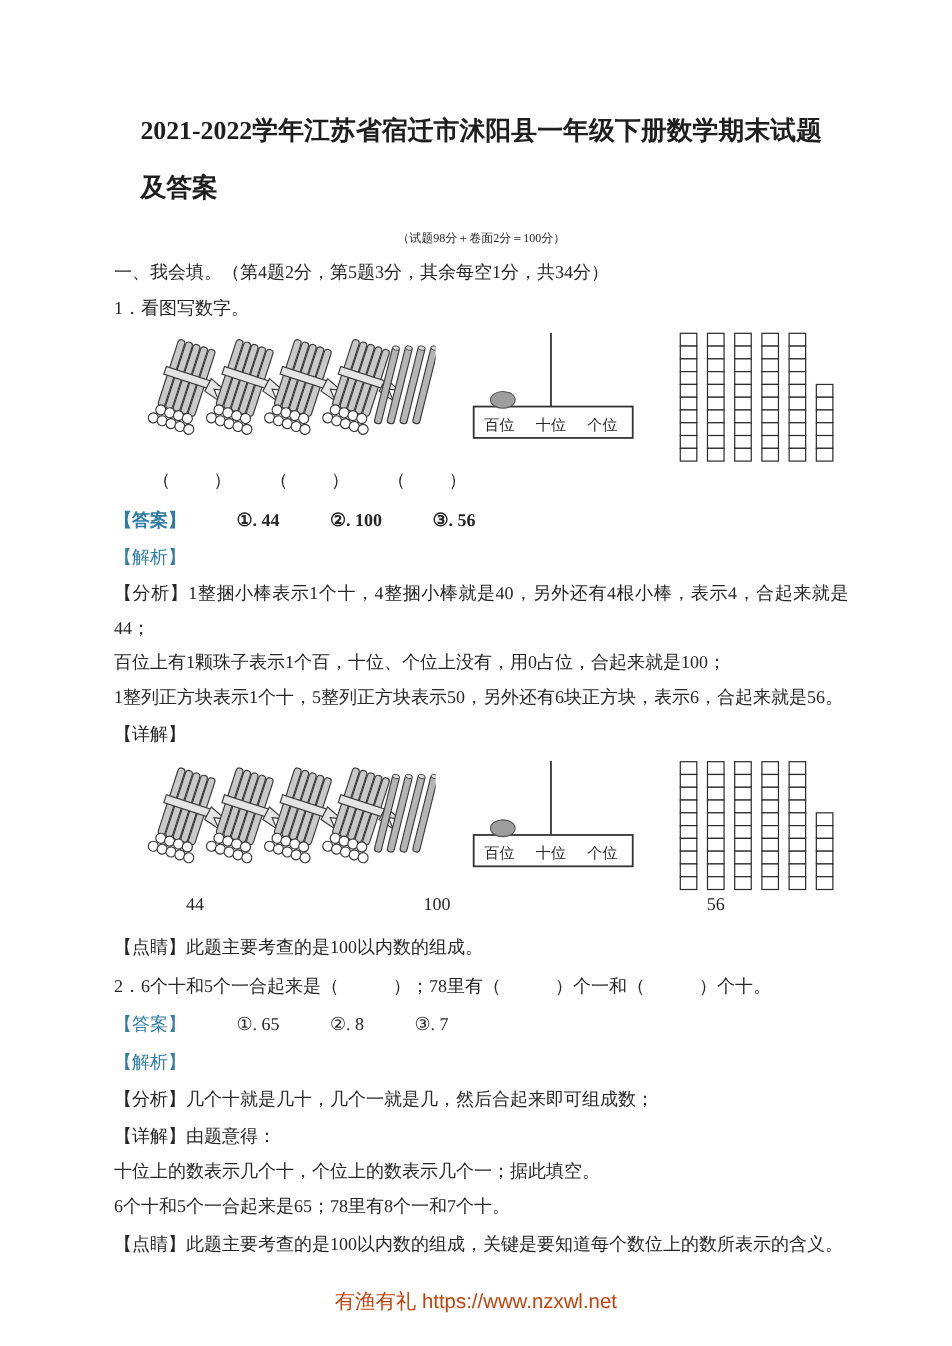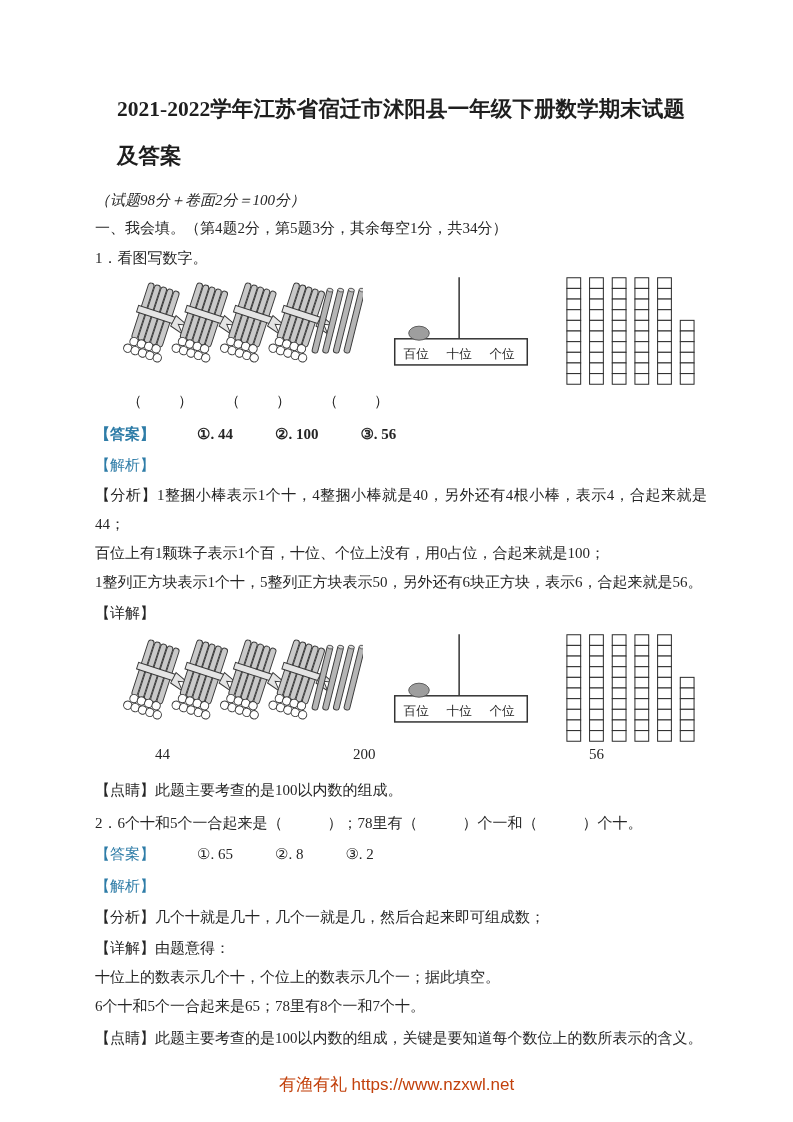--- a/index.html
+++ b/index.html
@@ -12,21 +12,21 @@
     font-family:"Liberation Serif","DejaVu Serif",serif;
     color:#262626;
     overflow:hidden;
   }
   .content { position:absolute; left:95px; top:0; width:612px; }
   .title {
     margin-top:86px; margin-left:22px; width:568px;
     font-size:21.5px; font-weight:bold; line-height:47px;
     color:#1e1e1e; text-align:justify;
   }
-  .subtitle { margin-top:6px; font-size:15px; line-height:28px;font-style:italic; }
+  .subtitle { margin-top:6px; text-align:center; font-size:10px; line-height:28px; }
   .line { font-size:15px; line-height:28px; }
   .para { font-size:15px; line-height:29px; text-align:justify; }
   .blue { color:#2e7ca7; }
   .answer-row { font-size:15px; line-height:28px; }
   .answer-row .ans-item { display:inline-block; margin-left:42px; }
   .answer-row .ans-item:first-of-type { margin-left:48px; }
 
   .figure { margin-left:18px; margin-top:3px; }
   .fig-row { display:flex; }
   .sticks-svg { width:250px; height:96px; display:block; }
@@ -388,30 +388,30 @@
             <rect x="127.5" y="49.400000000000006" width="15" height="11.6" fill="#ffffff" stroke="#2b2b2b" stroke-width="1.1"></rect>
             <rect x="127.5" y="61" width="15" height="11.6" fill="#ffffff" stroke="#2b2b2b" stroke-width="1.1"></rect>
             <rect x="127.5" y="72.6" width="15" height="11.6" fill="#ffffff" stroke="#2b2b2b" stroke-width="1.1"></rect>
             <rect x="127.5" y="84.2" width="15" height="11.6" fill="#ffffff" stroke="#2b2b2b" stroke-width="1.1"></rect>
             <rect x="127.5" y="95.8" width="15" height="11.6" fill="#ffffff" stroke="#2b2b2b" stroke-width="1.1"></rect>
             <rect x="127.5" y="107.4" width="15" height="11.6" fill="#ffffff" stroke="#2b2b2b" stroke-width="1.1"></rect>
           </svg>
       </div>
       <div class="fig-labels">
         <span class="fig-label-0">44</span>
-        <span class="fig-label-1">200</span>
+        <span class="fig-label-1">100</span>
         <span class="fig-label-2">56</span>
       </div>
     </div>
 
     <p class="para" style="margin-top:4px;">【点睛】此题主要考查的是100以内数的组成。</p>
 
     <p class="line" style="margin-top:4px;">2．6个十和5个一合起来是（　　　）；78里有（　　　）个一和（　　　）个十。</p>
     <p class="answer-row" style="margin-top:3px;">
-      <span class="blue">【答案】</span><span class="ans-item">①. 65</span><span class="ans-item">②. 8</span><span class="ans-item">③. 2</span>
+      <span class="blue">【答案】</span><span class="ans-item">①. 65</span><span class="ans-item">②. 8</span><span class="ans-item">③. 7</span>
     </p>
     <p class="line" style="margin-top:4px;"><span class="blue">【解析】</span></p>
     <p class="para" style="margin-top:3px;">【分析】几个十就是几十，几个一就是几，然后合起来即可组成数；</p>
     <p class="para" style="margin-top:2px;">【详解】由题意得：</p>
     <p class="para">十位上的数表示几个十，个位上的数表示几个一；据此填空。</p>
     <p class="para">6个十和5个一合起来是65；78里有8个一和7个十。</p>
     <p class="para" style="margin-top:3px;">【点睛】此题主要考查的是100以内数的组成，关键是要知道每个数位上的数所表示的含义。</p>
 
   </div>
 

